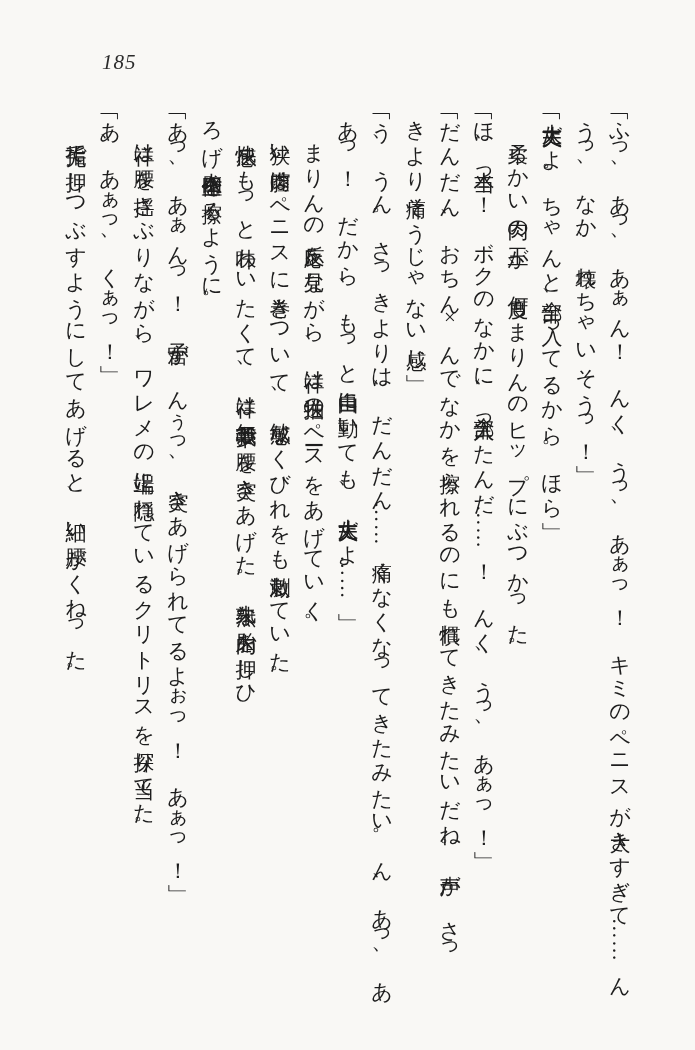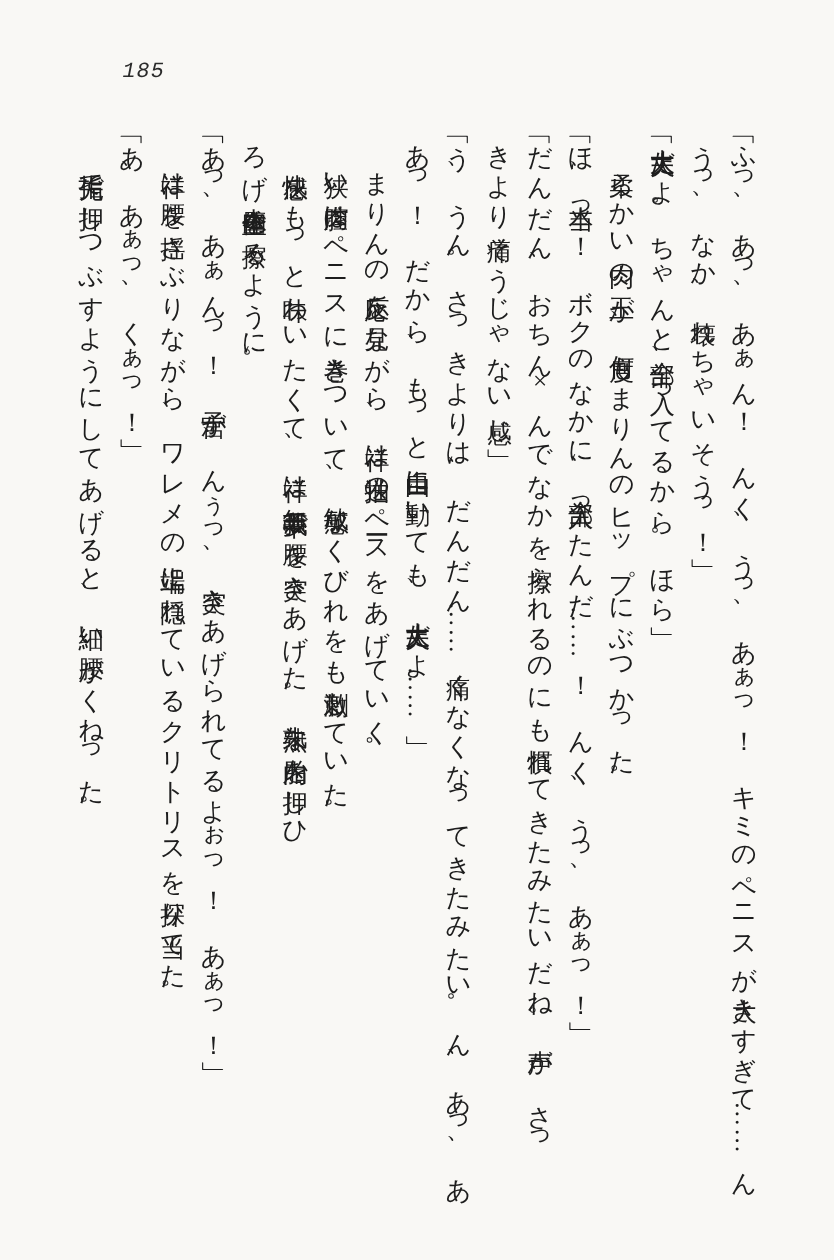--- a/index.html
+++ b/index.html
@@ -14,25 +14,25 @@
     width: 695px;
     height: 1050px;
     background: #f9f8f5;
     overflow: hidden;
     font-family: "Liberation Serif", "DejaVu Serif", serif;
   }
   .page-number {
     position: absolute;
     top: 50px;
     left: 102px;
-    font-size: 18px;
+    font-size: 21px;
     font-style: italic;
     color: #2b2b2b;
     letter-spacing: 1px;
-    font-family: Liberation Mono, monospace;
+    font-family: Liberation Serif, serif;
   }
   .text-block {
     position: absolute;
     top: 106px;
     right: 58px;
     width: 578px;
     height: 856px;
     writing-mode: vertical-rl;
     text-orientation: mixed;
     color: #1d1d1d;

